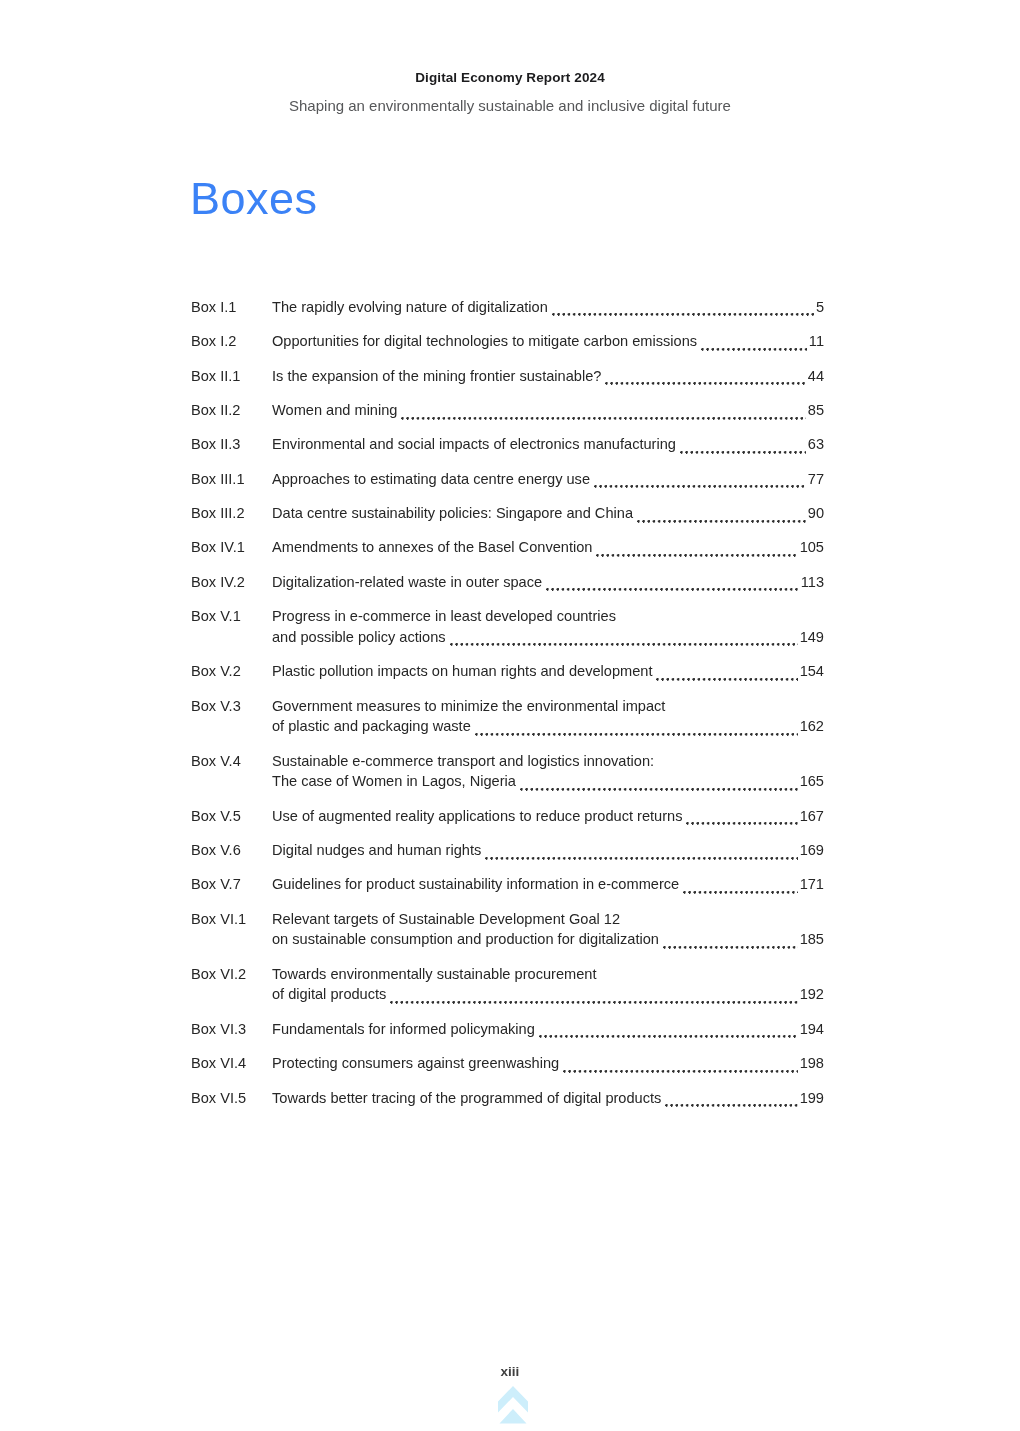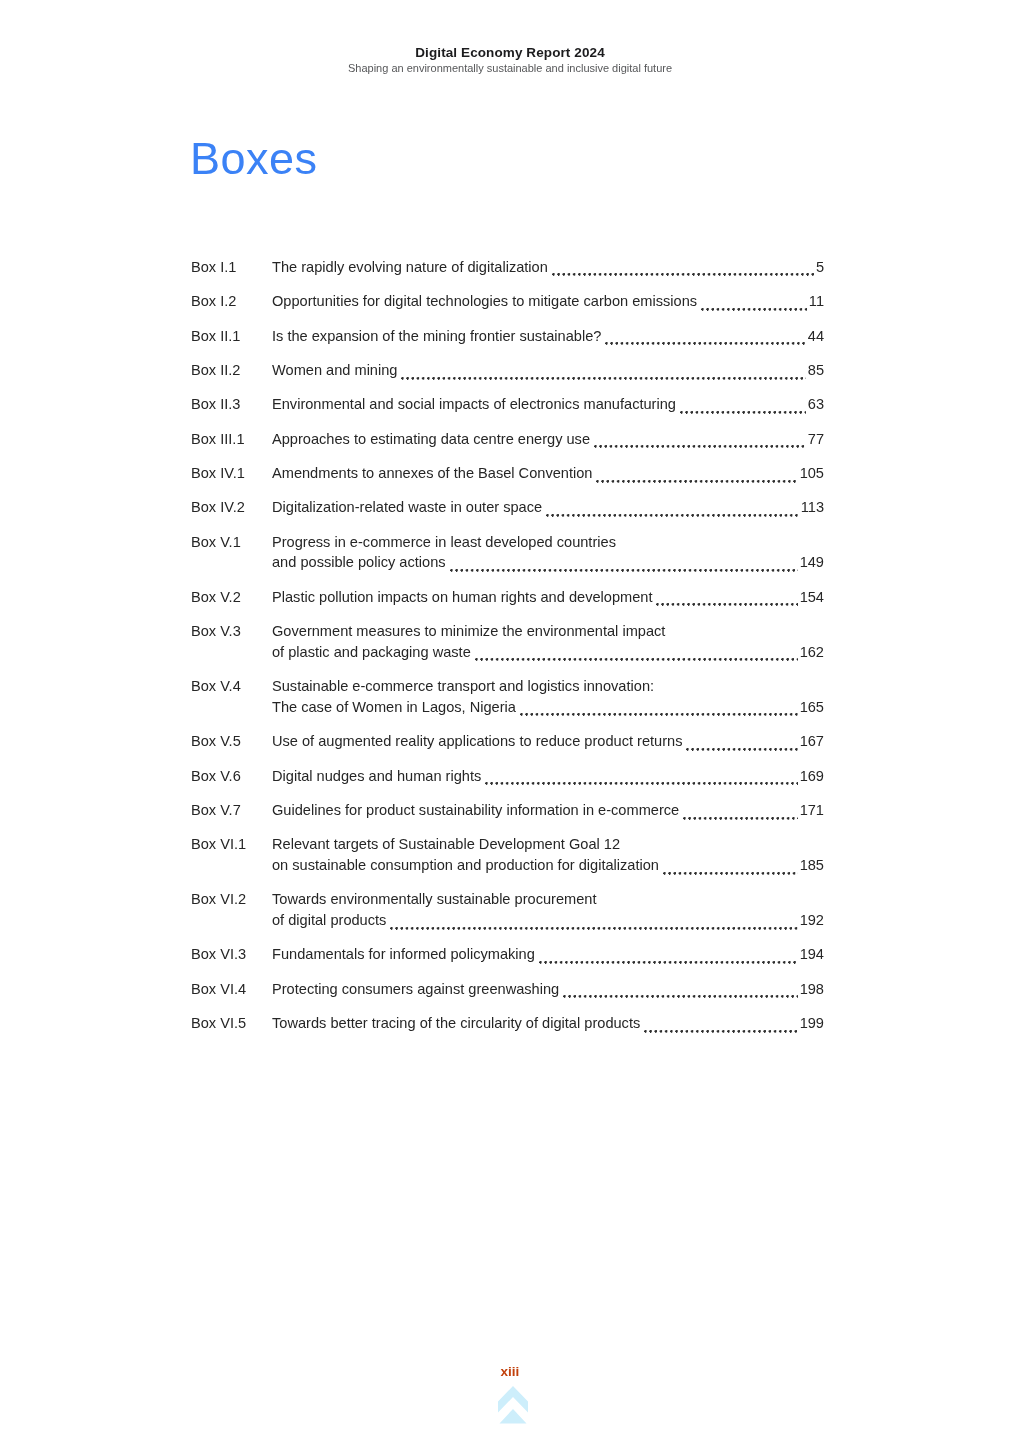--- a/index.html
+++ b/index.html
@@ -12,33 +12,33 @@
   .page {
     position: relative;
     width: 1020px;
     height: 1431px;
     background: #ffffff;
     overflow: hidden;
     margin: 0 auto;
   }
   
   .running-header {
-    padding-top: 45px;
+    padding-top: 70px;
     text-align: center;
   }
   .header-title {
     font-size: 13.5px;
     font-weight: bold;
     color: #1c1c1e;
     letter-spacing: 0.1px;
   }
   .header-subtitle {
-    font-size: 11px;
+    font-size: 15px;
     color: #565759;
-    margin-top: 2px;
+    margin-top: 12px;
   }
   
   .section-title {
     margin: 59px 0 0 190px;
     font-size: 45px;
     font-weight: 400;
     line-height: 1.15;
     color: #3b82f6;
     letter-spacing: 0.5px;
   }
@@ -80,21 +80,21 @@
   }
   
   .folio {
     position: absolute;
     top: 1364px;
     left: 0;
     width: 100%;
     text-align: center;
     font-size: 13.5px;
     font-weight: bold;
-    color: #c2410c;
+    color: #404040;
   }
   .chevron-icon {
     position: absolute;
     top: 1384px;
     left: 498px;
     width: 30px;
     height: 47px;
   }
 </style>
 </head>
@@ -169,20 +169,30 @@
     <div class="entry-label">Box III.1</div>
     <div class="entry-body">
           <div class="line-last">
             <span class="line-text">Approaches to estimating data centre energy use </span>
             <span class="leader"></span>
             <span class="page-num">77</span>
           </div>
         </div>
   </div>
 
+  <div class="entry">
+    <div class="entry-label">Box III.2</div>
+    <div class="entry-body">
+          <div class="line-last">
+            <span class="line-text">Data centre sustainability policies: Singapore and China</span>
+            <span class="leader"></span>
+            <span class="page-num">90</span>
+          </div>
+        </div>
+  </div>
 
   <div class="entry">
     <div class="entry-label">Box IV.1</div>
     <div class="entry-body">
           <div class="line-last">
             <span class="line-text">Amendments to annexes of the Basel Convention</span>
             <span class="leader"></span>
             <span class="page-num">105</span>
           </div>
         </div>
@@ -323,21 +333,21 @@
             <span class="leader"></span>
             <span class="page-num">198</span>
           </div>
         </div>
   </div>
 
   <div class="entry">
     <div class="entry-label">Box VI.5</div>
     <div class="entry-body">
           <div class="line-last">
-            <span class="line-text">Towards better tracing of the circularity of digital products </span>
+            <span class="line-text">Towards better tracing of the programmed of digital products </span>
             <span class="leader"></span>
             <span class="page-num">199</span>
           </div>
         </div>
   </div>
 </main>
 
   <footer>
     <div class="folio">xiii</div>
     <svg class="chevron-icon" viewBox="0 0 30 47" aria-hidden="true">

